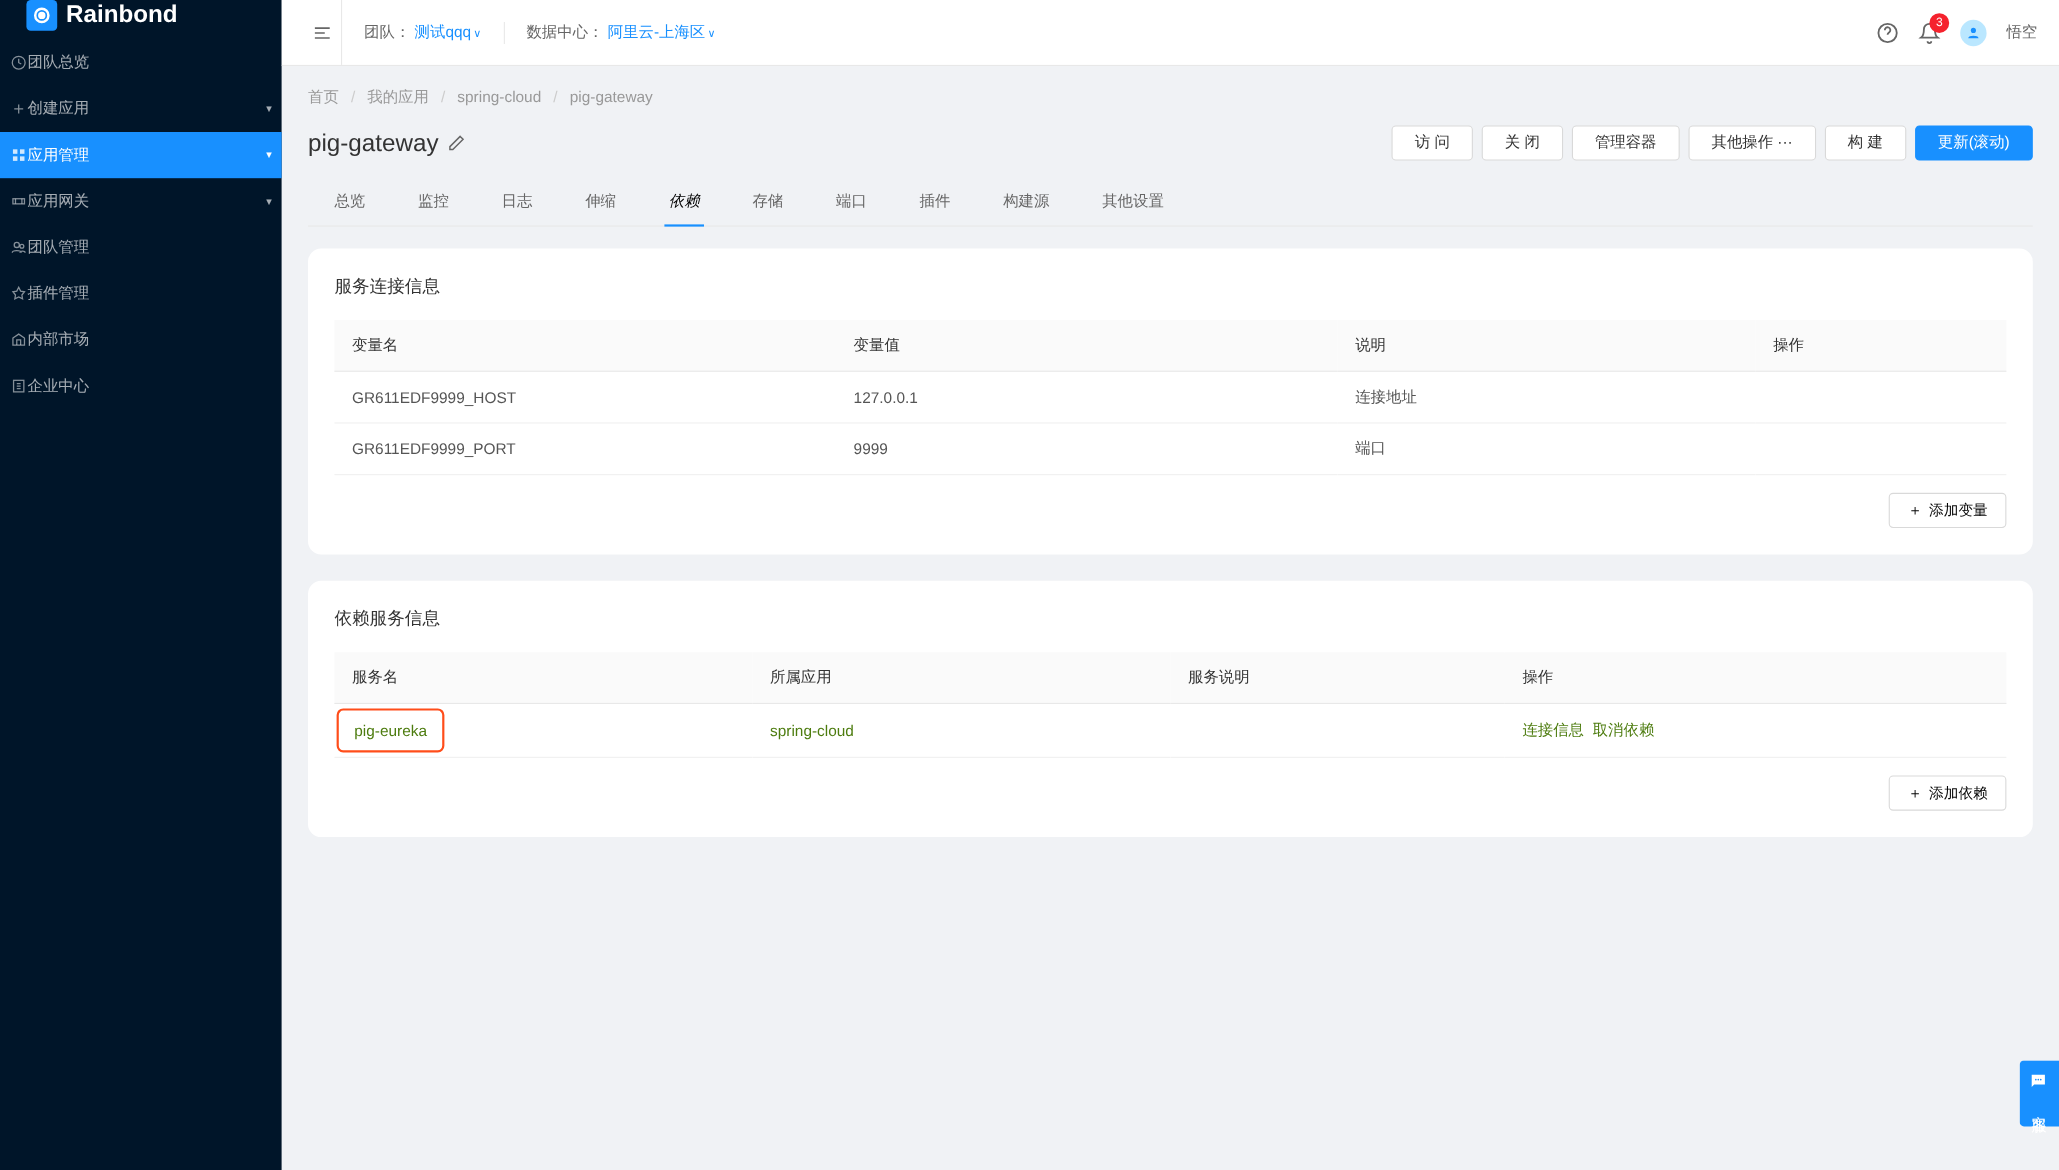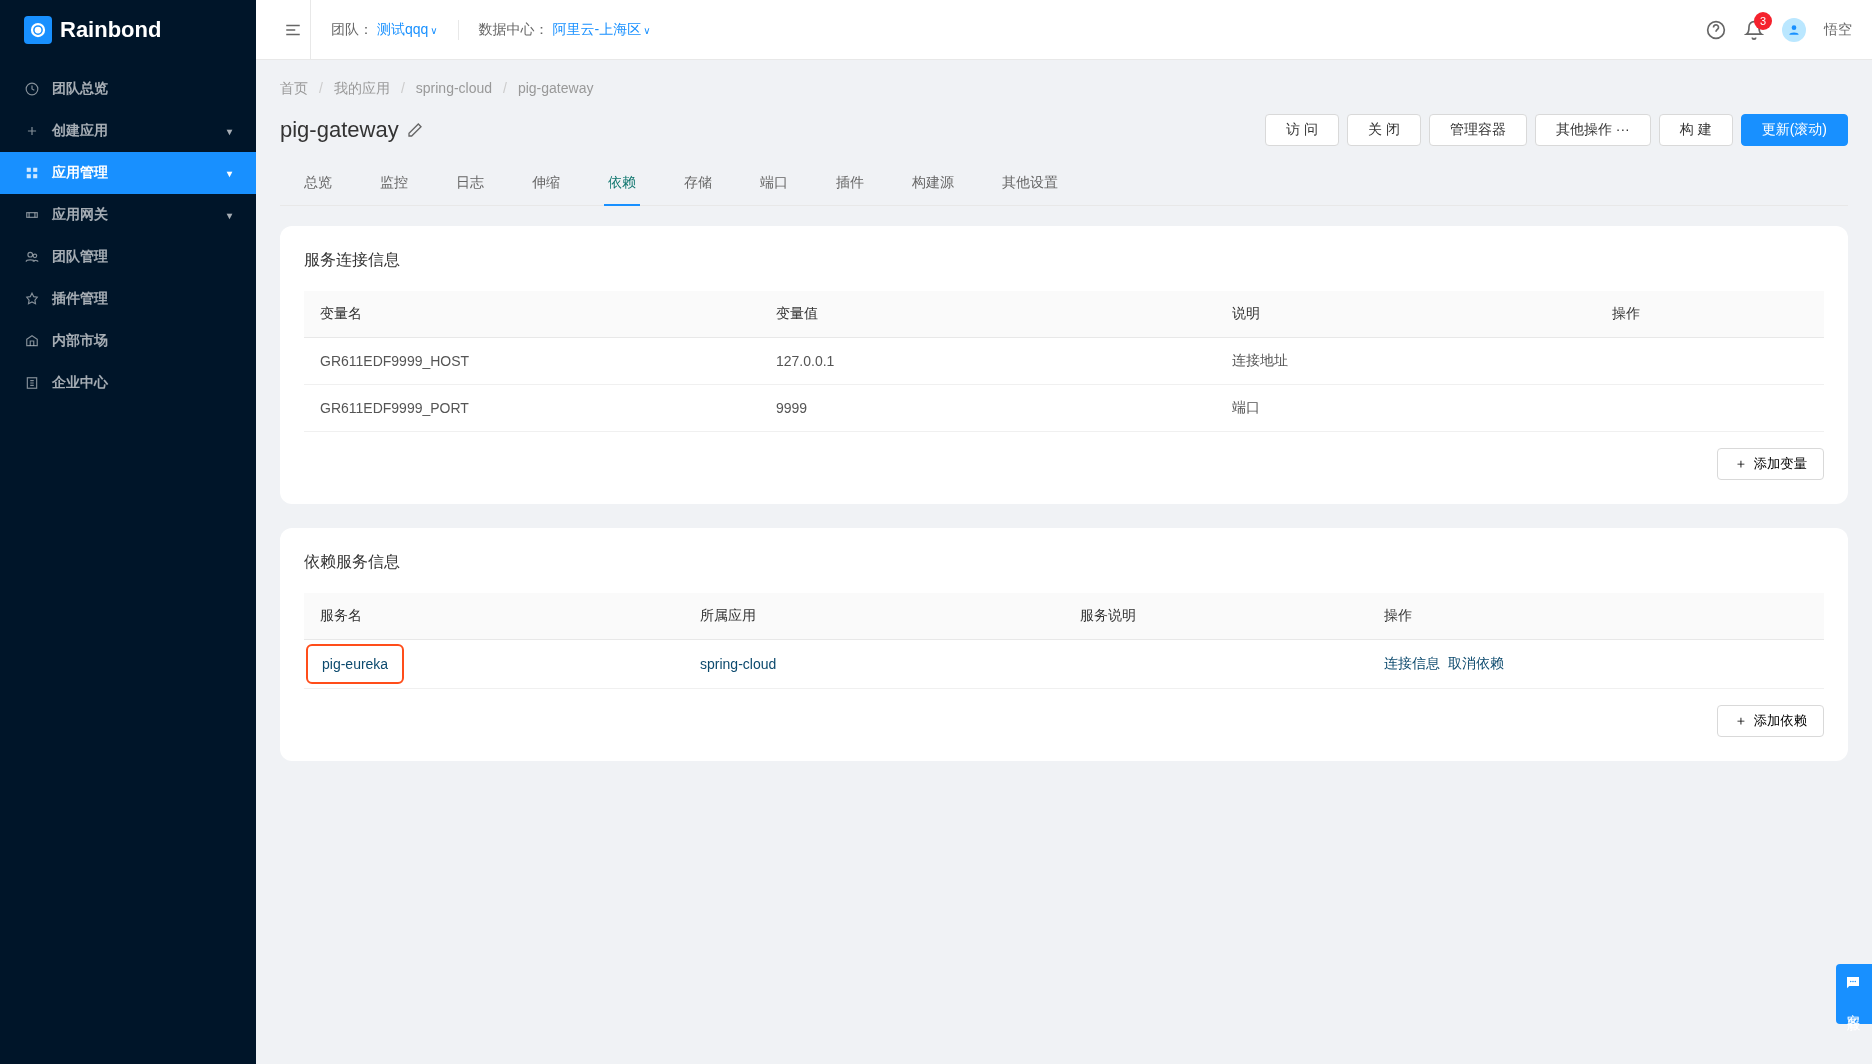--- a/index.html
+++ b/index.html
@@ -1,24 +1,24 @@
 <!DOCTYPE html>
 <html><head>
 <meta charset="utf-8">
 <style>
 * { margin: 0; padding: 0; box-sizing: border-box; }
 body { font-family: -apple-system, BlinkMacSystemFont, "Segoe UI", "PingFang SC", "Microsoft YaHei", sans-serif; background: #f0f2f5; color: #333; font-size: 14px; }
 .app { display: flex; height: 100vh; }
 
 
 .sidebar { width: 256px; background: #001529; color: #fff; flex-shrink: 0; display: flex; flex-direction: column; }
-.logo { padding: 16px 24px; display: flex; align-items: center; gap: 8px; font-size: 22px; font-weight: 600; color: #fff; }
+.logo { padding: 0 24px; display: flex; align-items: flex-start; gap: 8px; font-size: 22px; font-weight: 600; color: #fff; }
 .logo-icon { width: 28px; height: 28px; background: #1890ff; border-radius: 4px; display: inline-flex; align-items: center; justify-content: center; }
 .menu { list-style: none; padding: 8px 0; }
-.menu-item { padding: 12px 24px; display: flex; align-items: center; gap: 12px; color: rgba(255,255,255,0.65); cursor: pointer; position: relative; font-weight: bold; }
+.menu-item { padding: 12px 9px; display: flex; align-items: center; color: rgba(255,255,255,0.65); cursor: pointer; position: relative; }
 .menu-item.active { color: #fff; background: #1890ff; }
 .menu-item .chevron { margin-left: auto; font-size: 10px; }
 .menu-icon { width: 16px; height: 16px; display: inline-flex; align-items: center; justify-content: center; opacity: 0.8; }
 
 
 .main { flex: 1; display: flex; flex-direction: column; overflow: auto; }
 .topbar { background: #fff; height: 60px; border-bottom: 1px solid #e8e8e8; display: flex; align-items: center; padding: 0 20px; gap: 20px; }
 .toggle-btn { font-size: 18px; color: #666; cursor: pointer; padding: 0 8px; border-right: 1px solid #e8e8e8; height: 100%; display: flex; align-items: center; }
 .top-sel { color: #666; }
 .top-sel .val { color: #1890ff; cursor: pointer; }
@@ -38,29 +38,29 @@
 .page-head { display: flex; align-items: center; justify-content: space-between; margin-bottom: 16px; }
 .page-title { font-size: 22px; font-weight: 500; display: flex; align-items: center; gap: 8px; }
 .edit-icon { font-size: 16px; color: #666; cursor: pointer; }
 .actions { display: flex; gap: 8px; }
 .btn { padding: 6px 20px; border: 1px solid #d9d9d9; background: #fff; border-radius: 4px; cursor: pointer; font-size: 14px; color: #333; }
 .btn.primary { background: #1890ff; border-color: #1890ff; color: #fff; }
 
 
 .tabs { display: flex; gap: 40px; border-bottom: 1px solid #e8e8e8; margin-bottom: 20px; padding: 0 20px; }
 .tab { padding: 12px 4px; color: #666; cursor: pointer; border-bottom: 2px solid transparent; margin-bottom: -1px; }
-.tab.active { color: #0f766e; border-bottom-color: #1890ff; }
+.tab.active { color: #000000; border-bottom-color: #1890ff; font-style: italic; }
 
 
 .card { background: #fff; border-radius: 12px; margin-bottom: 24px; padding: 24px; }
 .card-title { font-size: 16px; font-weight: 500; margin-bottom: 20px; }
 .table { width: 100%; border-collapse: collapse; }
 .table th { background: #fafafa; text-align: left; padding: 14px 16px; font-weight: 500; color: #333; border-bottom: 1px solid #e8e8e8; }
 .table td { padding: 14px 16px; border-bottom: 1px solid #f0f0f0; color: #555; }
-.link { color: #0c4a6e; cursor: pointer; }
+.link { color: #4d7c0f; cursor: pointer; }
 .table-footer { display: flex; justify-content: flex-end; margin-top: 16px; }
 .add-btn { padding: 6px 16px; border: 1px solid #d9d9d9; background: #fff; border-radius: 4px; cursor: pointer; display: inline-flex; align-items: center; gap: 6px; }
 .highlight-box { border: 2.5px solid #ff4d1a; border-radius: 6px; padding: 10px 14px; display: inline-block; margin: -10px -14px; }
 
 
 .support { position: fixed; right: 0; bottom: 40px; width: 36px; background: #1890ff; color: #fff; border-radius: 4px 0 0 4px; padding: 10px 8px; text-align: center; cursor: pointer; font-size: 14px; }
 .support-icon { display: block; margin-bottom: 6px; }
 
 svg { display: block; }
 </style>

